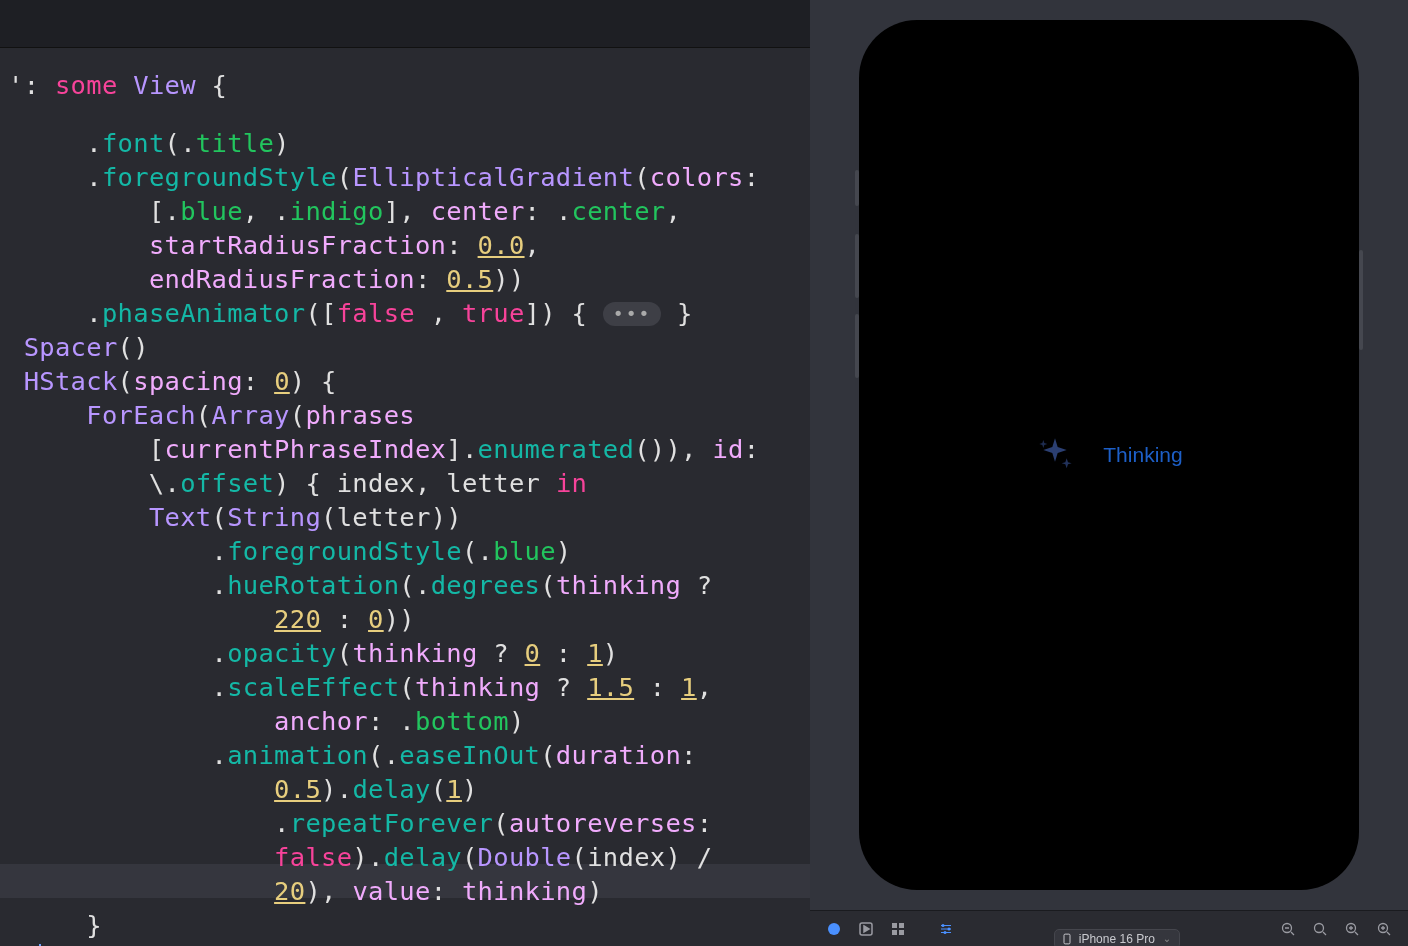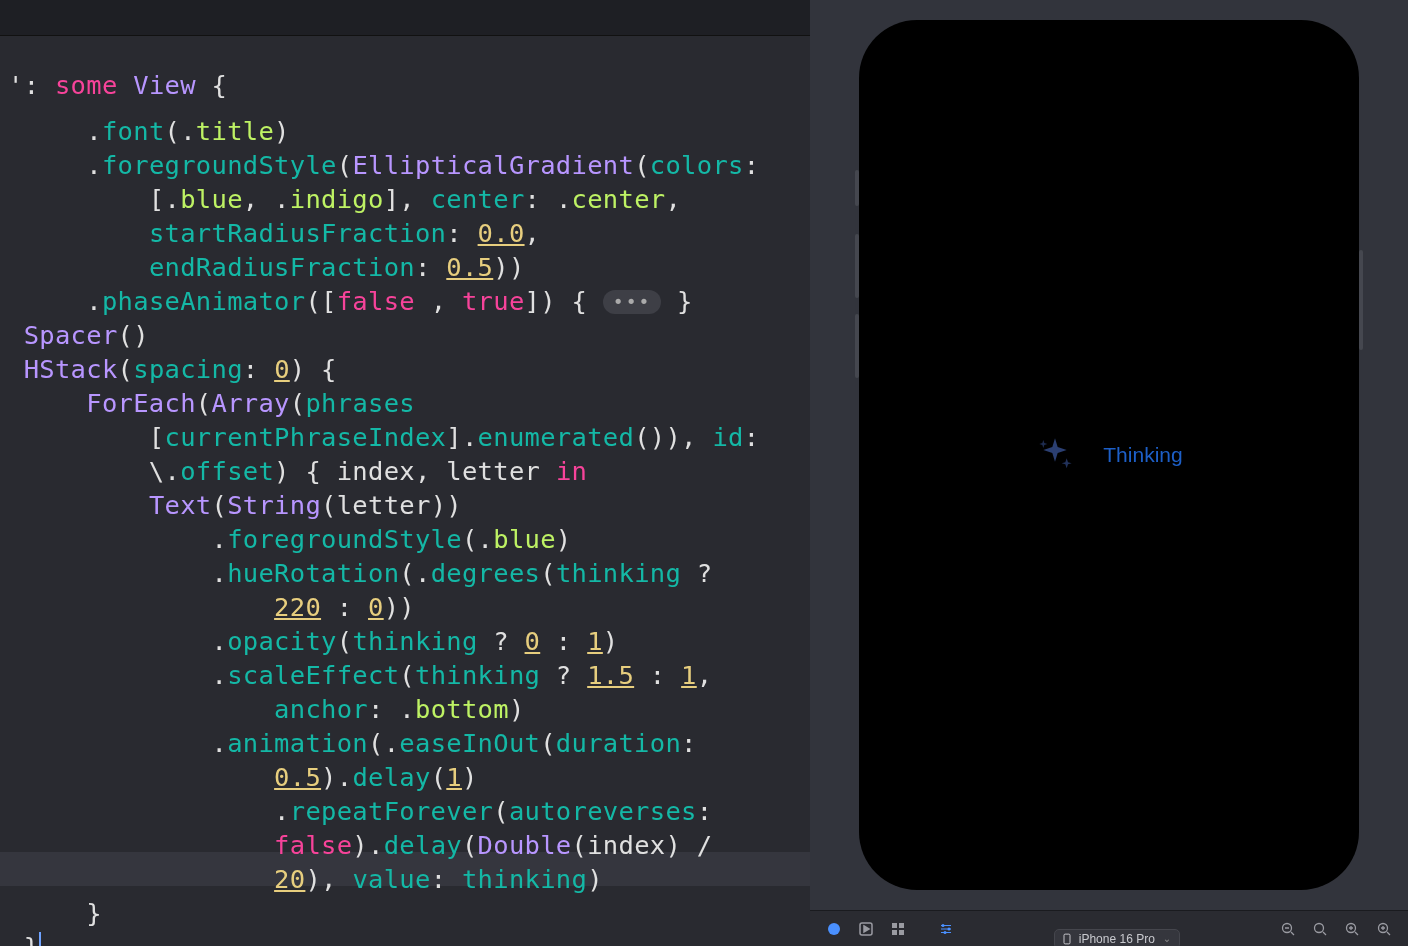--- a/index.html
+++ b/index.html
@@ -12,41 +12,41 @@
     display: flex;
   }
   .editor-pane {
     width: 810px;
     height: 100%;
     background: #292a30;
     position: relative;
     overflow: hidden;
   }
   .editor-header {
-    height: 36px;
+    height: 48px;
     background: #1e1f24;
     border-bottom: 1px solid #111;
   }
   .code-area {
     padding: 0px 8px 0 8px;
     font-size: 25.5px;
     line-height: 34px;
     white-space: pre;
     font-weight: 500;
     letter-spacing: 0.3px;
     position: relative;
     top: -24px;
   }
   .code-line { display: block; }
   .t-keyword { color: #f7439a; }
   .t-type { color: #b896ff; }
   .t-method { color: #14b8a6; }
-  .t-enum { color: #bef264; }
+  .t-enum { color: #22c55e; }
   .t-number { color: #e7ce7e; text-decoration: underline; }
-  .t-identifier { color: #14b8a6; }
+  .t-identifier { color: #f0abfc; }
   .t-param { color: #e0e0e0; }
   .t-punc { color: #e0e0e0; }
   .fold-pill {
     display: inline-flex;
     align-items: center;
     justify-content: center;
     background: #3e3f46;
     border-radius: 12px;
     padding: 0 10px;
     height: 24px;

